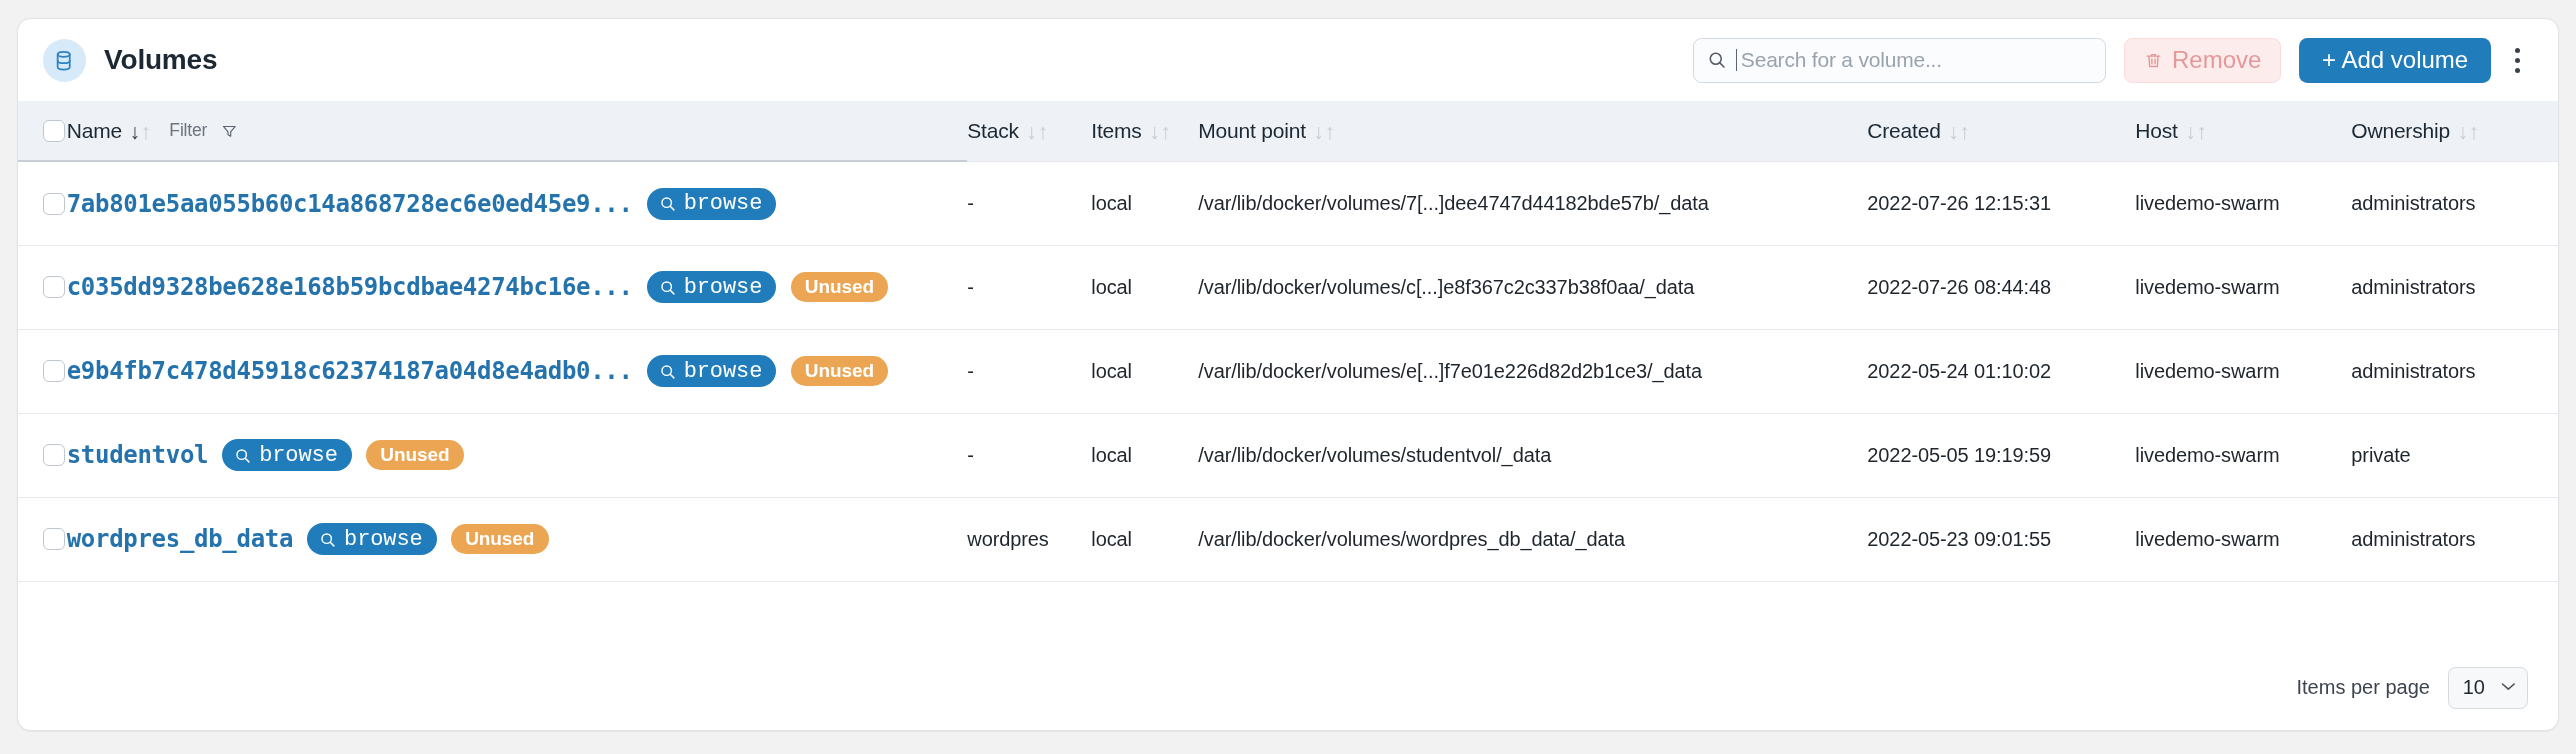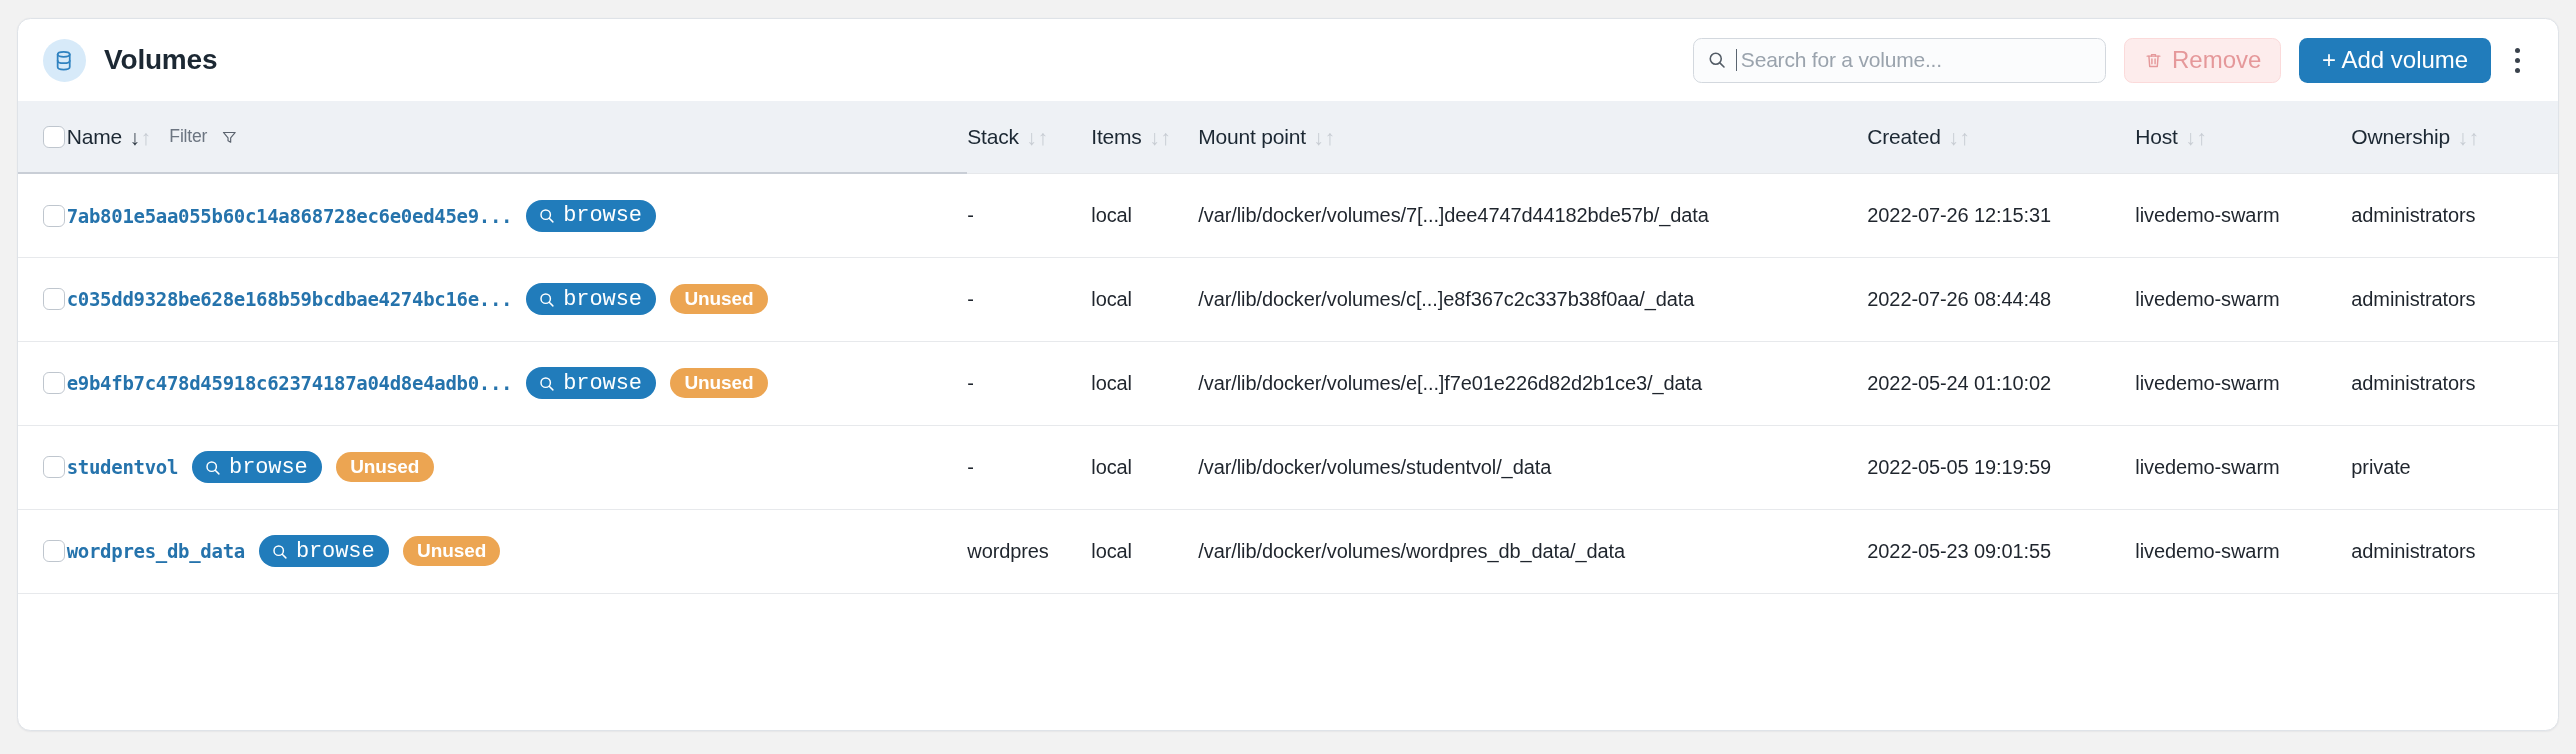--- a/index.html
+++ b/index.html
@@ -146,21 +146,21 @@
   }
 
   
   .table-wrap { flex: 1 1 auto; }
   table.vol-table {
     width: 100%;
     border-collapse: collapse;
     table-layout: fixed;
   }
 
-  thead tr { background: #eef1f5; height: 72px; }
+  thead tr { background: #eef1f5; height: 60px; }
   thead th {
     text-align: left;
     font-size: 21px;
     font-weight: 400;
     color: #1c2833;
     padding: 0;
     vertical-align: middle;
     border-bottom: 0.8px solid #e6e8eb;
     letter-spacing: -0.2px;
   }
@@ -217,21 +217,21 @@
 
   .name-cell-inner {
     display: flex;
     align-items: center;
     gap: 14.2px;
     white-space: nowrap;
   }
   .vol-name {
     font-family: "DejaVu Sans Mono", monospace;
     font-weight: 700;
-    font-size: 19px;
+    font-size: 24px;
     color: #2573ac;
     letter-spacing: -0.3px;
     cursor: pointer;
   }
 
   .browse-btn {
     background: #217cbb;
     color: #fff;
     border-radius: 836px;
     height: 32px;
@@ -570,16 +570,27 @@
               <td>local</td>
               <td>/var/lib/docker/volumes/wordpres_db_data/_data</td>
               <td>2022-05-23 09:01:55</td>
               <td>livedemo-swarm</td>
               <td>administrators</td>
             </tr>
           </tbody>
       </table>
     </div>
 
+    <div class="card-footer">
+      <span class="ipp-label">Items per page</span>
+      <div class="ipp-select">
+        <span>10</span>
+        <span class="chev">
+          <svg width="16.7" height="11" viewBox="0 0 20 13" fill="none" stroke="#4a525c" stroke-width="1.9" stroke-linecap="round" stroke-linejoin="round">
+            <path d="M3 3.5L10 9.6 17 3.5"></path>
+          </svg>
+        </span>
+      </div>
+    </div>
 
   </div>
 </div>
 
 
 </body></html>

